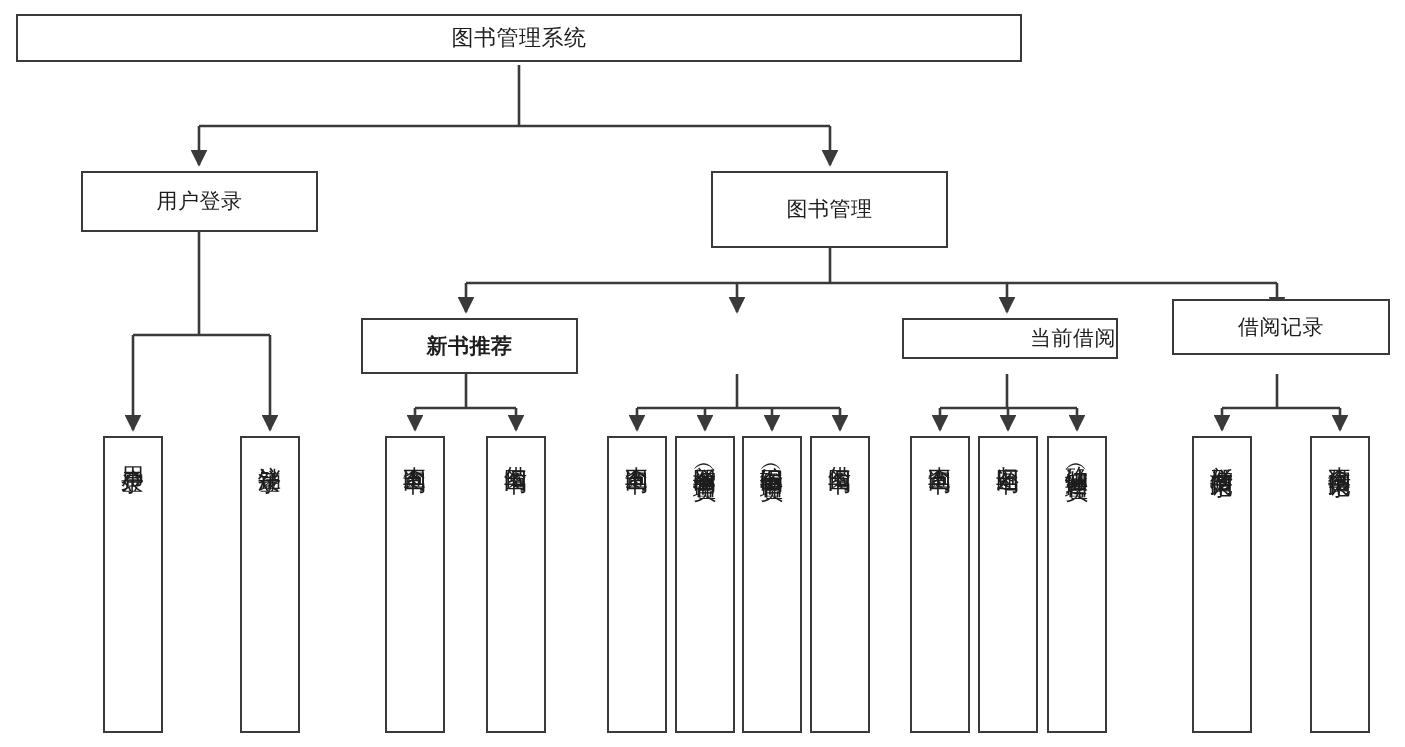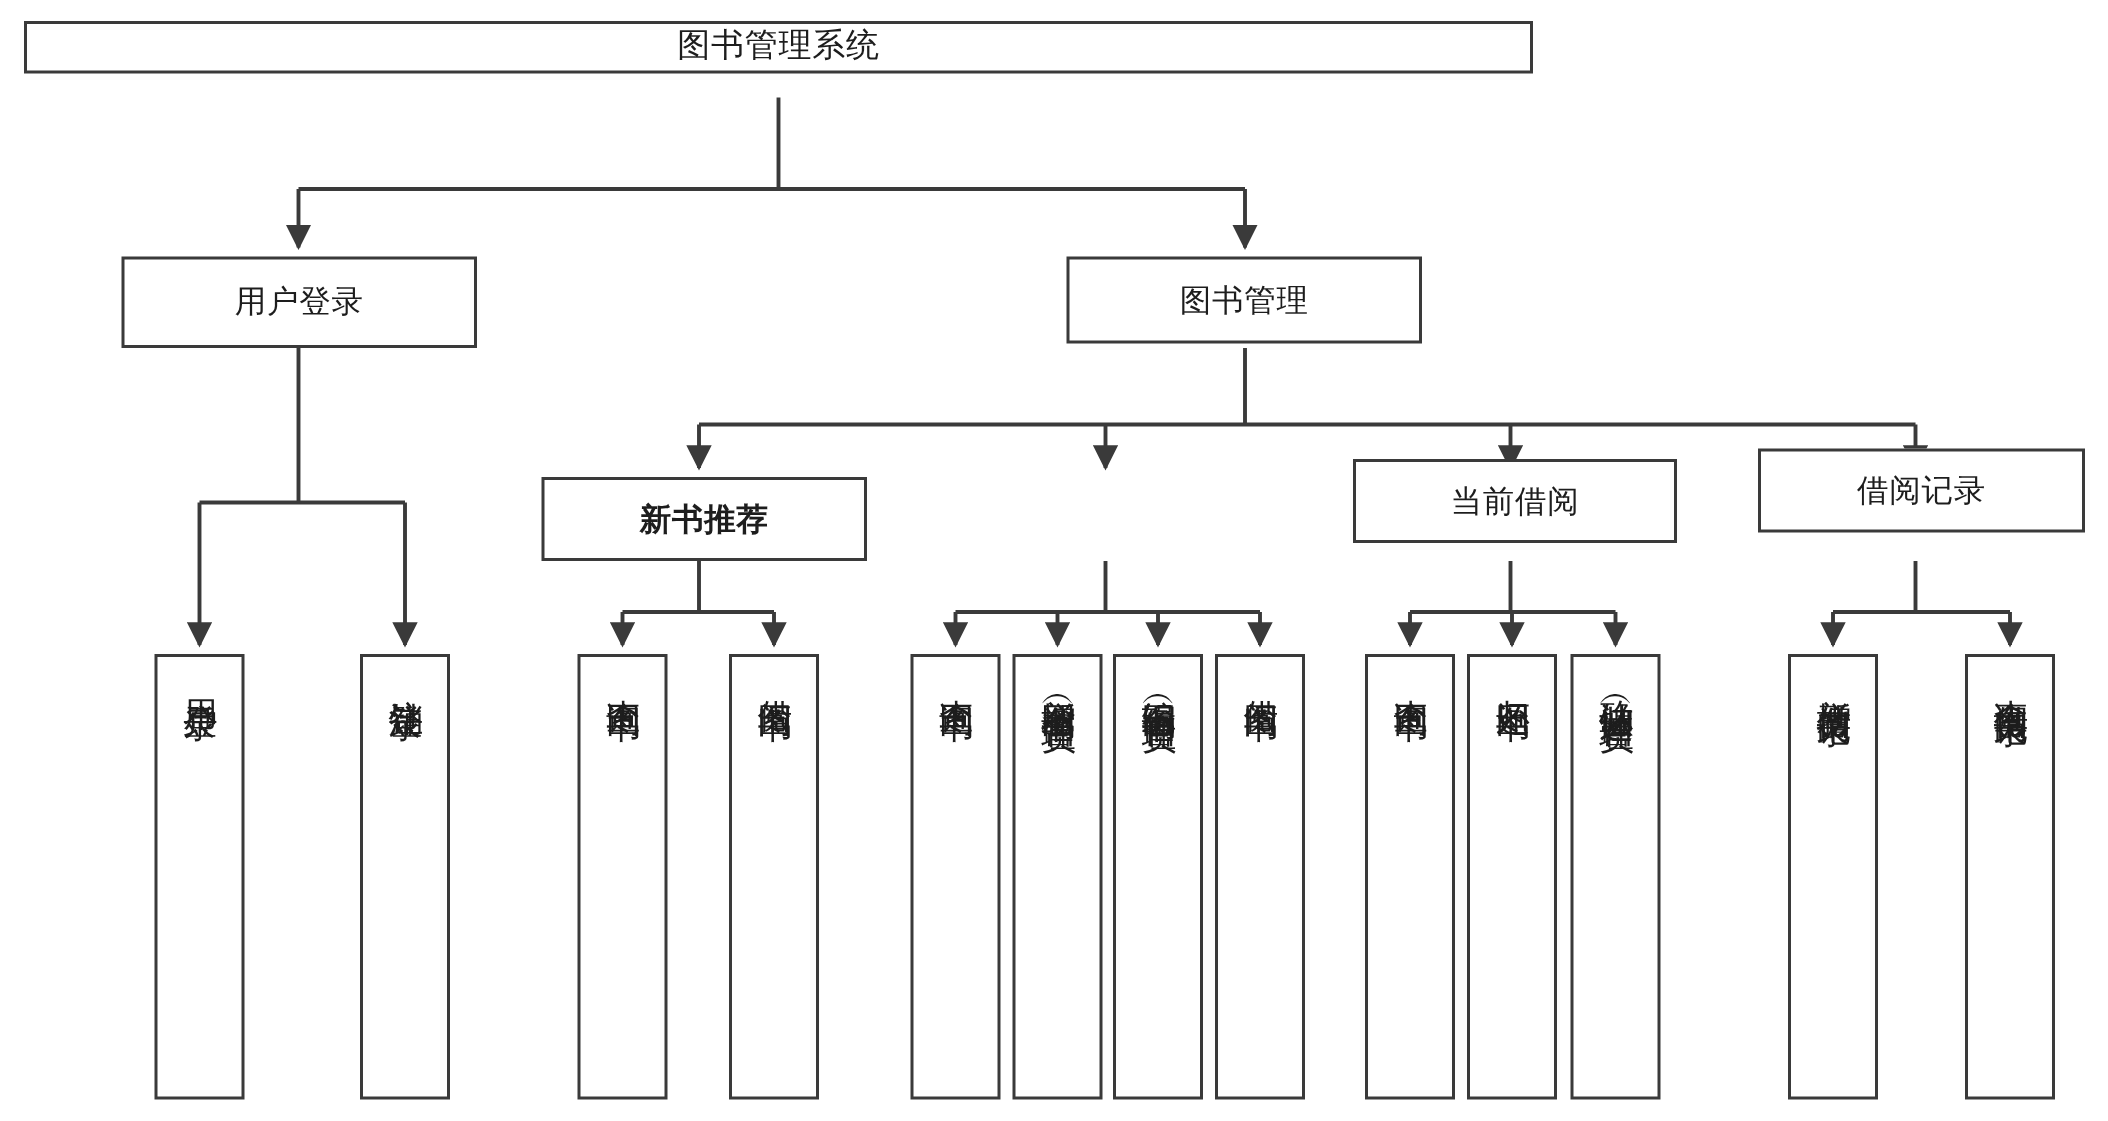--- a/index.html
+++ b/index.html
@@ -120,38 +120,38 @@
       <path d="M 1008 408 L 1008 430" marker-end="url(#arrow)"></path>
       <path d="M 1077 408 L 1077 430" marker-end="url(#arrow)"></path>
 
       <path d="M 1277 374 L 1277 408"></path>
       <path d="M 1222 408 L 1340 408"></path>
       <path d="M 1222 408 L 1222 430" marker-end="url(#arrow)"></path>
       <path d="M 1340 408 L 1340 430" marker-end="url(#arrow)"></path>
     </g>
   </svg>
 
-  <div class="node horizontal root" style="left:16px; top:14px; width:1006px; height:35px;">
+  <div class="node horizontal root" style="left:16px; top:14px; width:1006px; height:48px;">
     <span class="node-label">图书管理系统</span>
   </div>
 
   <div class="node horizontal" style="left:81px; top:171px; width:237px; height:61px;">
     <span class="node-label">用户登录</span>
   </div>
 
-  <div class="node horizontal" style="left:711px; top:171px; width:237px; height:58px;">
+  <div class="node horizontal" style="left:711px; top:171px; width:237px; height:77px;">
     <span class="node-label">图书管理</span>
   </div>
 
   <div class="node horizontal" style="left:361px; top:318px; width:217px; height:56px;font-weight:bold;">
     <span class="node-label">新书推荐</span>
   </div>
 
 
-  <div class="node horizontal" style="left:902px; top:306px; width:216px; height:56px;">
+  <div class="node horizontal" style="left:902px; top:318px; width:216px; height:41px;justify-content:flex-end;">
     <span class="node-label">当前借阅</span>
   </div>
 
   <div class="node horizontal" style="left:1172px; top:299px; width:218px; height:56px;">
     <span class="node-label">借阅记录</span>
   </div>
 
   <div class="node vertical" style="left:103px; top:436px; width:60px; height:297px;">
     <span class="node-label">用户登录</span>
   </div>

